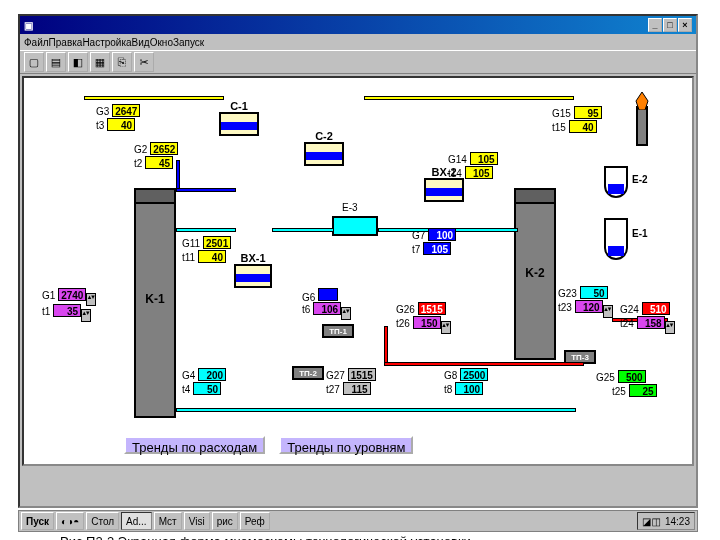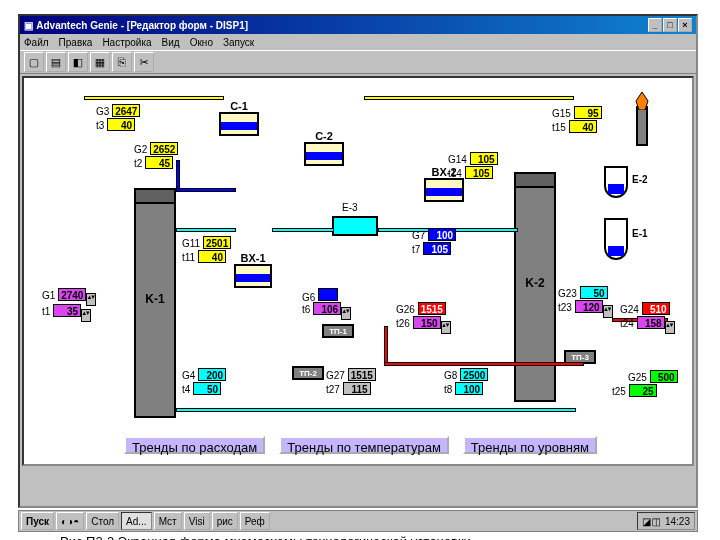--- a/index.html
+++ b/index.html
@@ -1,21 +1,21 @@
 <!DOCTYPE html>
 <html><head>
 <meta charset="utf-8">
 <style>
 *{box-sizing:border-box;margin:0;padding:0;font-family:Tahoma,Arial,sans-serif;font-size:10px}
 body{background:#fff;width:720px;height:540px;overflow:hidden;position:relative}
 .outer{position:absolute;left:18px;top:14px;width:680px;height:494px;border:2px inset #888;background:#c0c0c0}
 .titlebar{height:18px;background:linear-gradient(90deg,#000080,#1084d0);color:#fff;display:flex;align-items:center;padding:0 4px;font-weight:bold;font-size:10px}
 .titlebar .winbtns{margin-left:auto;display:flex;gap:1px}
 .winbtn{width:14px;height:14px;background:#c0c0c0;border:1px outset #fff;color:#000;font-size:9px;text-align:center;line-height:12px;cursor:pointer}
-.menubar{height:16px;background:#c0c0c0;display:flex;align-items:center;padding:0 4px;gap:10px;font-size:10px}
+.menubar{height:16px;background:#c0c0c0;display:flex;align-items:center;padding:0 4px;font-size:10px}
 .menubar span{cursor:pointer}
 .toolbar{height:24px;background:#c0c0c0;border-top:1px solid #fff;border-bottom:1px solid #808080;display:flex;align-items:center;padding:2px 4px;gap:2px}
 .tbtn{width:20px;height:20px;background:#c0c0c0;border:1px outset #fff;cursor:pointer;display:flex;align-items:center;justify-content:center;font-size:11px}
 .canvas{position:absolute;left:2px;top:60px;right:2px;height:390px;background:#fff;border:2px inset #888;overflow:hidden}
 .el{position:absolute}
 .col{width:42px;background:#808080;border:2px solid #000}
 .col-top{height:14px;background:#606060;border-bottom:2px solid #000}
 .col-lbl{position:absolute;left:0;right:0;top:45%;text-align:center;font-weight:bold;font-size:12px}
 .val{display:inline-block;height:13px;line-height:13px;border:1px solid #000;padding:0 2px;min-width:28px;text-align:right;font-weight:bold}
 .yel{background:#ffff00}.cya{background:#00ffff}.red{background:#ff0000;color:#fff}.wht{background:#d946ef}.grn{background:#00ff00}
@@ -42,21 +42,20 @@
 .updn{display:inline-block;width:10px;height:13px;background:#c0c0c0;border:1px solid #000;font-size:7px;text-align:center;line-height:6px;cursor:pointer}
 .hx{width:32px;height:14px;background:#808080;border:2px solid #000;font-size:8px;text-align:center;font-weight:bold;line-height:11px;color:#fff}
 .vx{width:46px;height:20px;border:2px solid #000;background:#00ffff}
 </style>
 </head>
 <body>
 
 <div class="outer">
  <div class="titlebar">
   <span>▣</span>&nbsp;
-  <span>Advantech Genie - [Редактор форм - DISP1]</span>
   <div class="winbtns">
    <div class="winbtn">_</div>
    <div class="winbtn">□</div>
    <div class="winbtn">×</div>
   </div>
  </div>
  <div class="menubar">
   <span>Файл</span>
   <span>Правка</span>
   <span>Настройка</span>
@@ -72,21 +71,21 @@
   <div class="tbtn">⎘</div>
   <div class="tbtn">✂</div>
  </div>
 
  <div class="canvas">
 
   <div class="el col" style="left:110px;top:110px;height:230px">
    <div class="col-top"></div>
    <div class="col-lbl">K-1</div>
   </div>
-  <div class="el col" style="left:490px;top:94px;height:230px">
+  <div class="el col" style="left:490px;top:110px;height:172px">
    <div class="col-top"></div>
    <div class="col-lbl">K-2</div>
   </div>
 
   <div class="el sep" style="left:195px;top:34px">
         <div class="sep-name">C-1</div>
       </div>
   <div class="el sep" style="left:280px;top:40px">
         <div class="sep-name">C-2</div>
       </div>
@@ -147,26 +146,25 @@
   <div class="lbl" style="left:420px;top:290px"><span>G8</span> <span class="val cya">2500</span></div>
   <div class="lbl" style="left:420px;top:304px"><span>t8</span> <span class="val cya">100</span></div>
   <div class="lbl" style="left:424px;top:74px"><span>G14</span> <span class="val yel">105</span></div>
   <div class="lbl" style="left:424px;top:88px"><span>t14</span> <span class="val yel">105</span></div>
   <div class="lbl" style="left:528px;top:28px"><span>G15</span> <span class="val yel">95</span></div>
   <div class="lbl" style="left:528px;top:42px"><span>t15</span> <span class="val yel">40</span></div>
   <div class="lbl" style="left:534px;top:208px"><span>G23</span> <span class="val cya">50</span></div>
   <div class="lbl" style="left:534px;top:222px"><span>t23</span> <span class="val wht">120</span><span class="updn">▴▾</span></div>
   <div class="lbl" style="left:596px;top:224px"><span>G24</span> <span class="val red">510</span></div>
   <div class="lbl" style="left:596px;top:238px"><span>t24</span> <span class="val wht">158</span><span class="updn">▴▾</span></div>
-  <div class="lbl" style="left:604px;top:292px"><span>G25</span> <span class="val grn">500</span></div>
+  <div class="lbl" style="left:572px;top:292px"><span>G25</span> <span class="val grn">500</span></div>
   <div class="lbl" style="left:588px;top:306px"><span>t25</span> <span class="val grn">25</span></div>
 
   <div class="bottom-btns">
    <button class="btn-trend">Тренды по расходам</button>
-   <button class="btn-trend">Тренды по температурам</button>
    <button class="btn-trend">Тренды по уровням</button>
   </div>
  </div>
 </div>
 
 <div class="taskbar">
  <div class="task">
       <b>Пуск</b>
     </div>
  <div class="task">◐◑◓</div>

